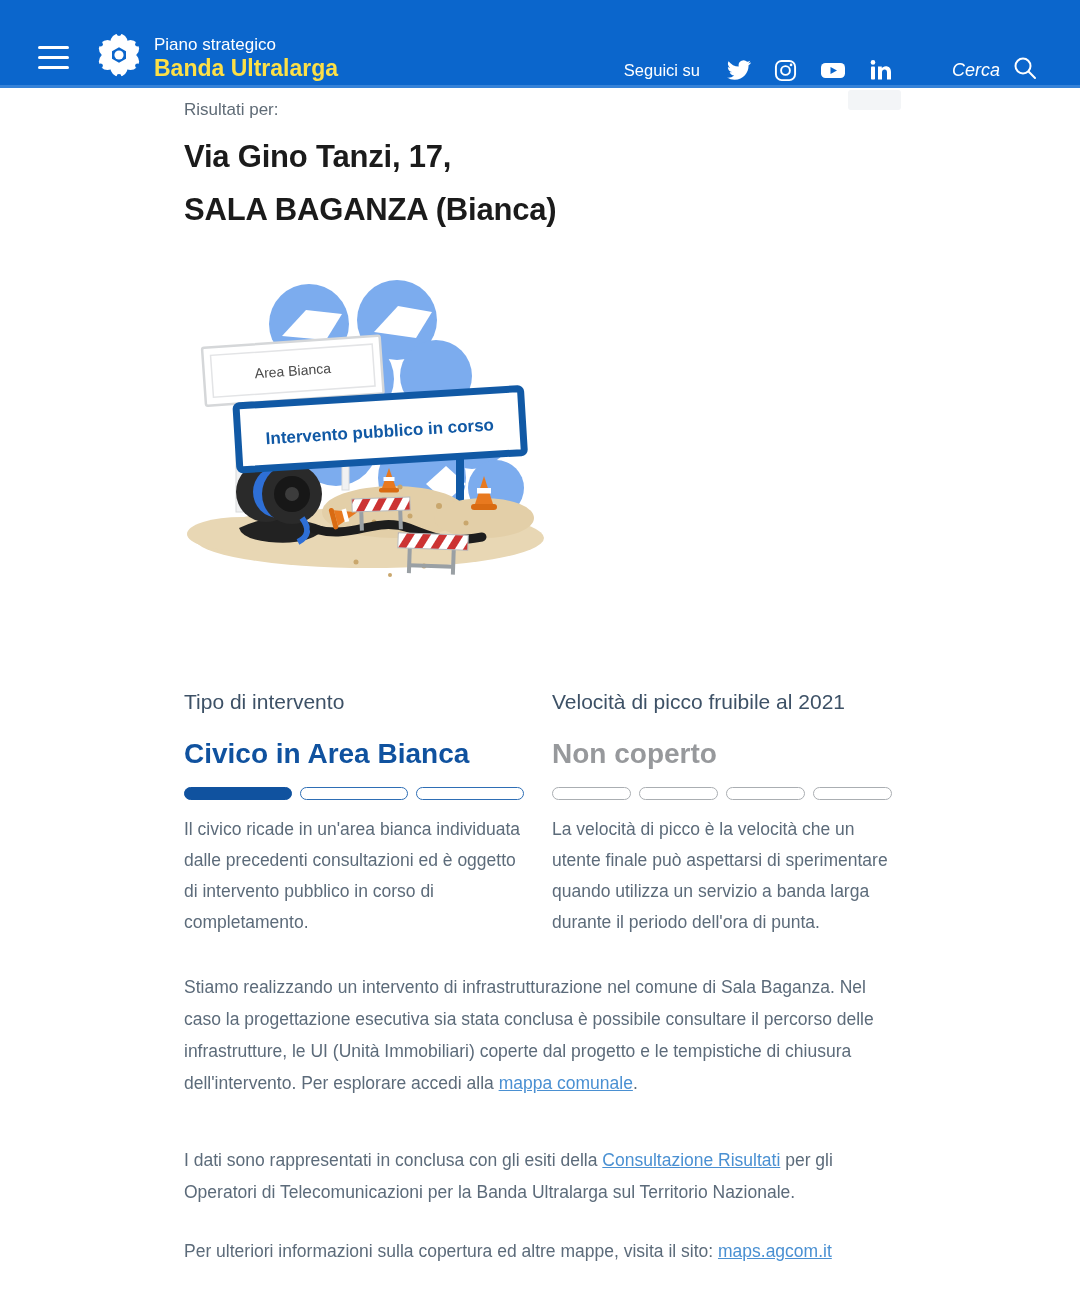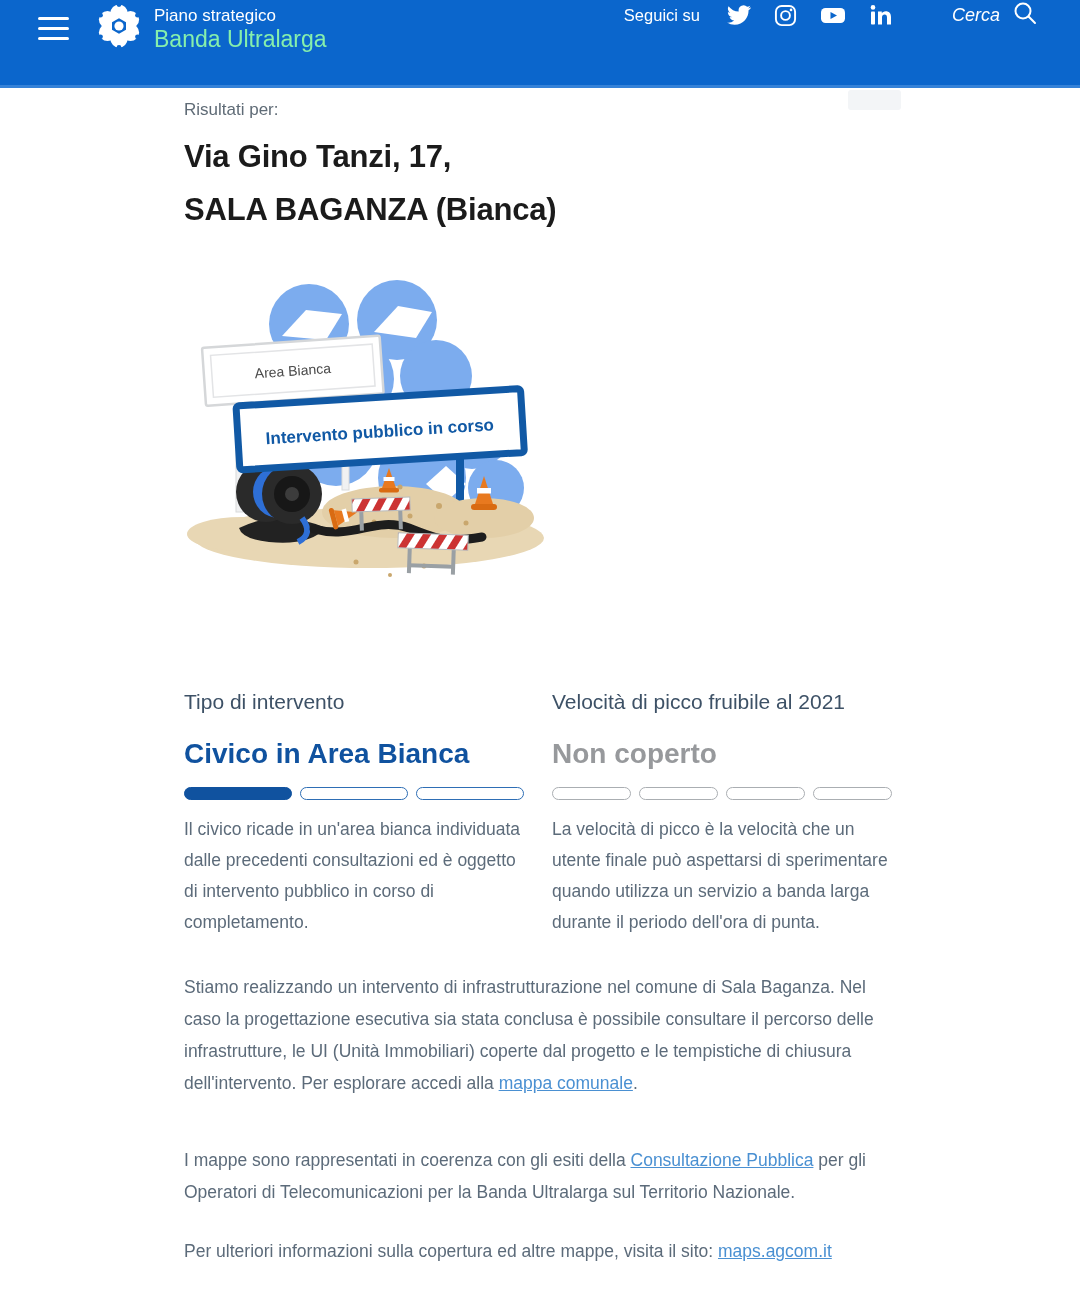--- a/index.html
+++ b/index.html
@@ -1,27 +1,27 @@
 <!DOCTYPE html>
 <html style="--header-bg: #0b66cc; --accent-blue: #10529f; --link-blue: #4a90d2; --sign-blue: #1159a5; --illustration-light-blue: #7cacee; --sand: #e8d7b4; --cone-orange: #e8791f; --barrier-red: #cc3333;"><head>
 <meta charset="utf-8">
 <style>
   * { margin:0; padding:0; box-sizing:border-box; }
   html,body { width:1080px; height:1308px; background:#ffffff; overflow:hidden;
               font-family:"Liberation Sans", sans-serif; }
 
   
-  .header { height:88px; background:var(--header-bg,#0b66cc); display:flex; align-items:flex-start;
+  .header { height:88px; background:var(--header-bg,#0b66cc); display:flex; align-items:flex-end;
             padding:0 42px 0 38px; border-bottom:3px solid #3582d8; }
   .header-left { display:flex; align-items:center; gap:27px; }
   .hamburger { display:flex; flex-direction:column; gap:7px; cursor:pointer; padding:4px 0; }
   .hamburger span { display:block; width:31px; height:3px; background:#fff; border-radius:2px; }
   .logo-block { display:flex; align-items:center; gap:12px; }
   .logo-text .line1 { color:#fff; font-size:17px; font-weight:400; line-height:21px; }
-  .logo-text .line2 { color:#86efac; font-size:23px; font-weight:400; line-height:26px; }
+  .logo-text .line2 { color:#fde047; font-size:23px; font-weight:700; line-height:26px; }
   .header-right { margin-left:auto; display:flex; align-items:center; gap:23px; }
   .follow-label { color:#fff; font-size:16.5px; margin-right:4px; }
   .soc-icon { display:flex; align-items:center; justify-content:center; cursor:pointer; }
   .search-group { display:flex; align-items:center; gap:12px; margin-left:36px; cursor:pointer;font-style:italic; }
   .search-label { color:#fff; font-size:18px; }
 
   
   .main { position:relative; padding-left:184px; padding-right:180px; }
   .deco-box { position:absolute; left:848px; top:2px; width:53px; height:20px;
               background:#f3f5f7; border-radius:3px; }
@@ -271,16 +271,16 @@
           <span class="pill"></span>
           <span class="pill"></span>
         </div>
       <div class="col-desc">La velocità di picco è la velocità che un utente finale può aspettarsi di sperimentare quando utilizza un servizio a banda larga durante il periodo dell'ora di punta.</div>
     </div>
   </div>
 
   
   <p class="para para-1"><span>Stiamo realizzando un intervento di infrastrutturazione nel comune di Sala Baganza. Nel caso la progettazione esecutiva sia stata conclusa è possibile consultare il percorso delle infrastrutture, le UI (Unità Immobiliari) coperte dal progetto e le tempistiche di chiusura dell'intervento. Per esplorare accedi alla </span><a class="inline-link">mappa comunale</a><span>.</span></p>
 
-  <p class="para para-2"><span>I mappe sono rappresentati in coerenza con gli esiti della </span><a class="inline-link">Consultazione Pubblica</a><span> per gli Operatori di Telecomunicazioni per la Banda Ultralarga sul Territorio Nazionale.</span></p>
+  <p class="para para-2"><span>I dati sono rappresentati in conclusa con gli esiti della </span><a class="inline-link">Consultazione Risultati</a><span> per gli Operatori di Telecomunicazioni per la Banda Ultralarga sul Territorio Nazionale.</span></p>
 
   <p class="para para-3"><span>Per ulteriori informazioni sulla copertura ed altre mappe, visita il sito: </span><a class="inline-link">maps.agcom.it</a></p>
 </div>
 
 </body></html>

